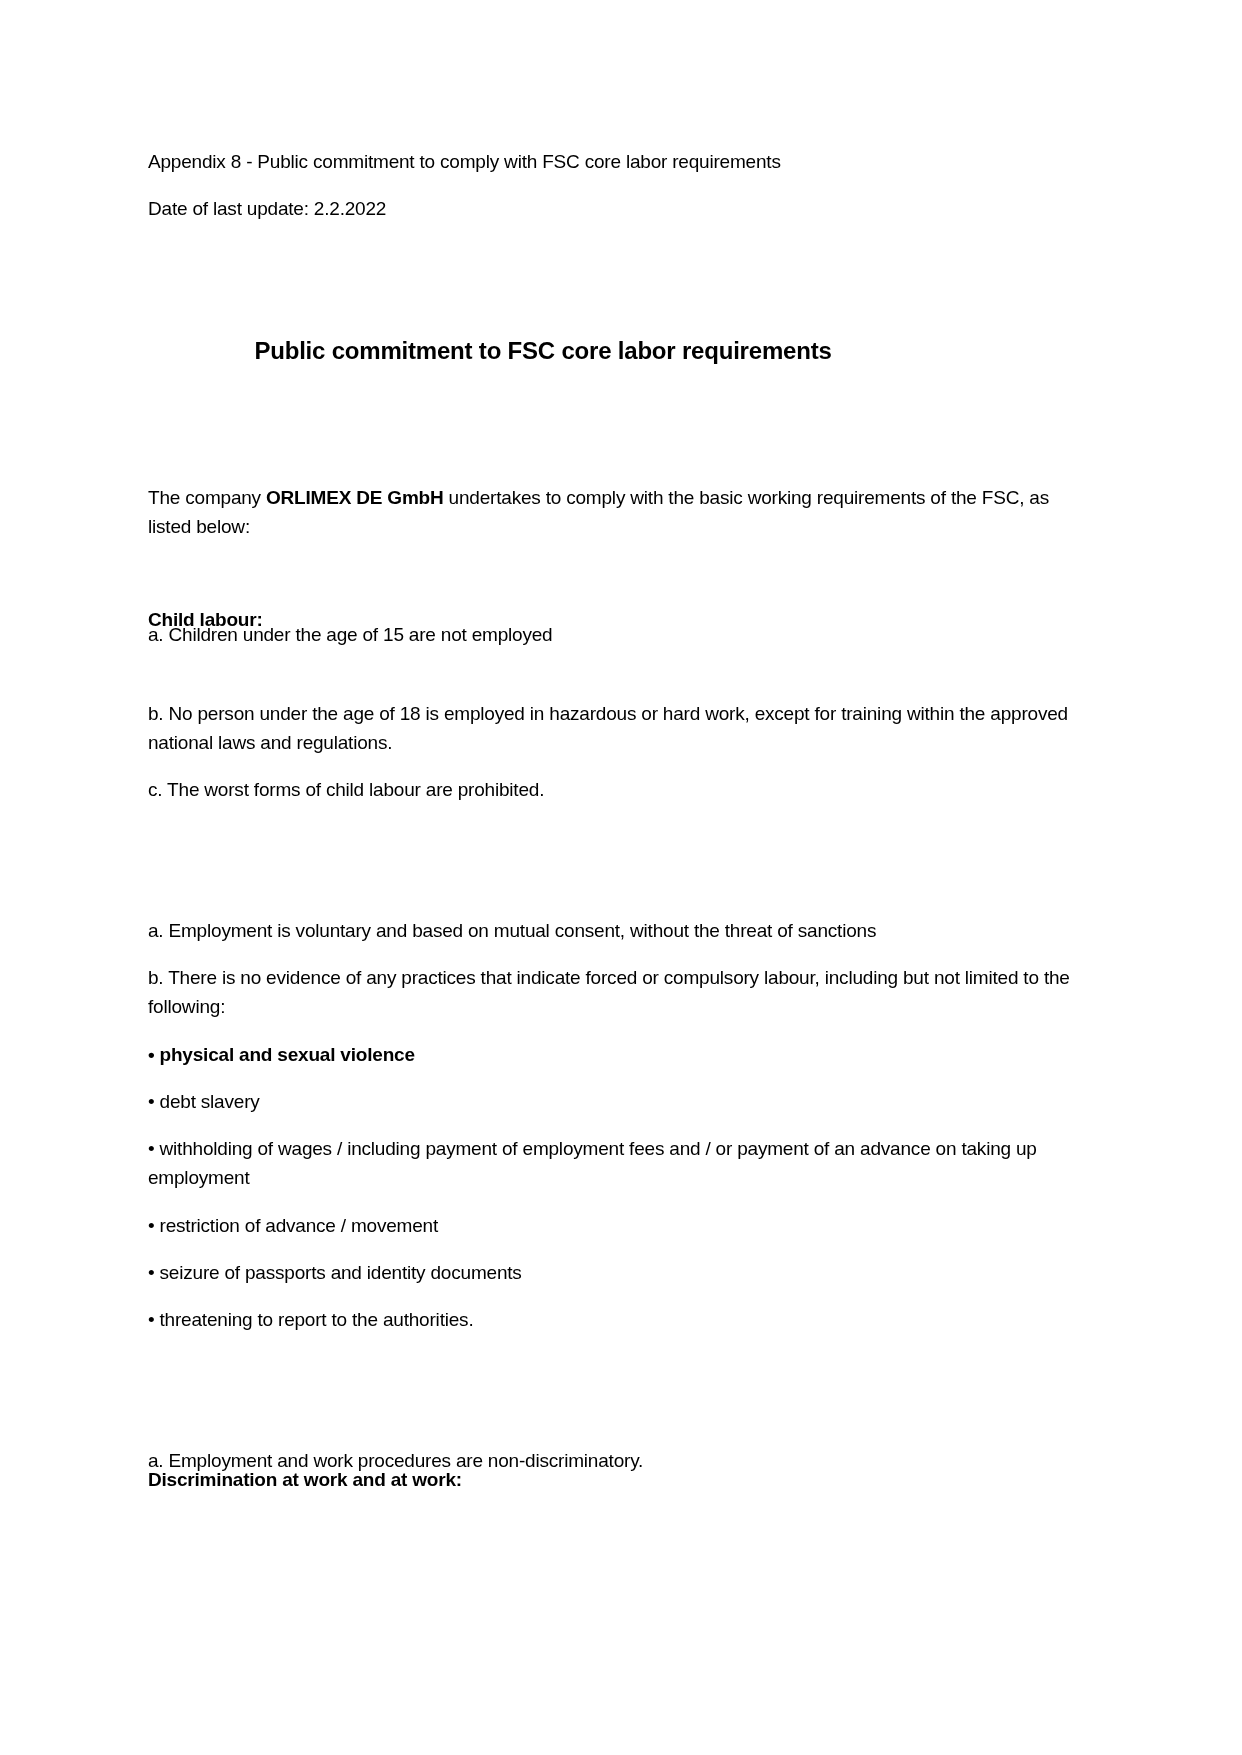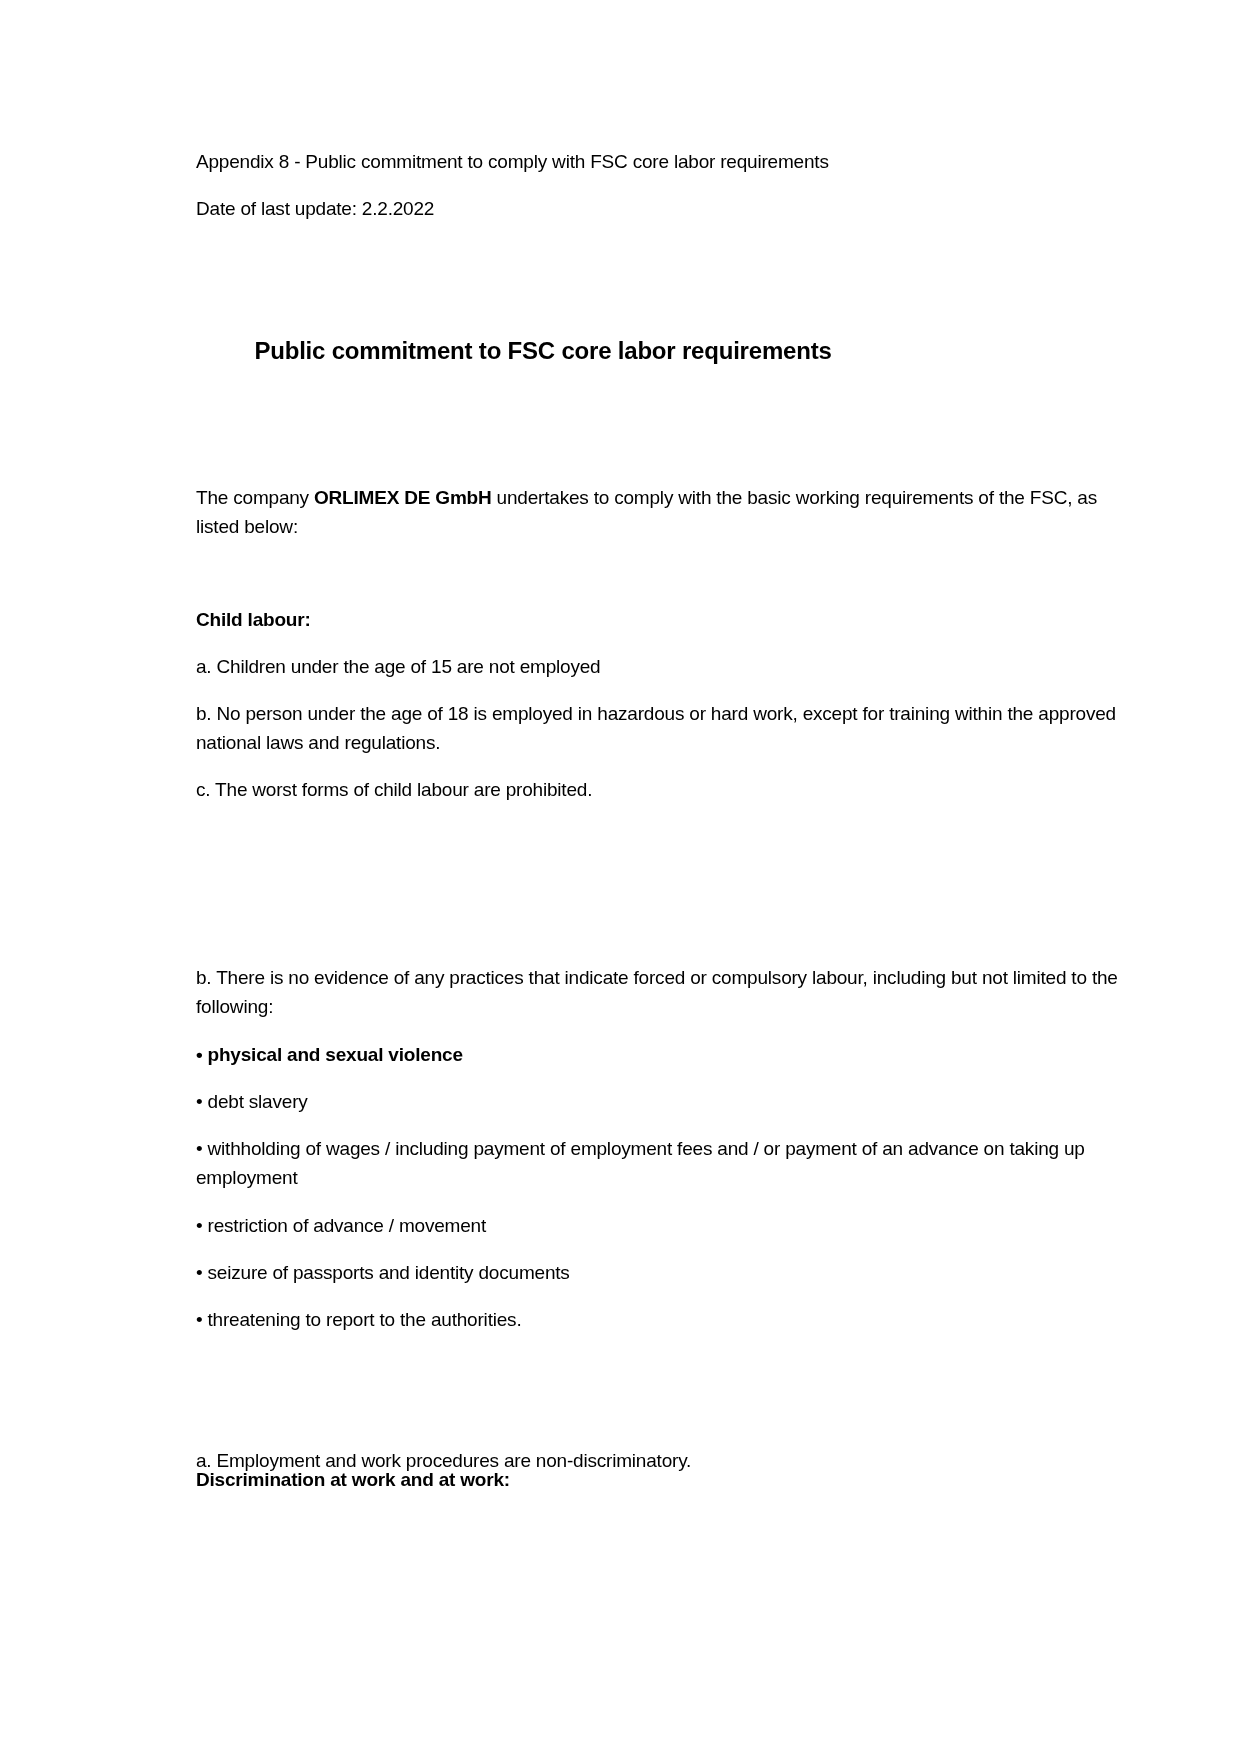--- a/index.html
+++ b/index.html
@@ -6,21 +6,21 @@
     body {
       width: 1242px;
       height: 1755px;
       position: relative;
       font-family: "Liberation Sans", sans-serif;
       color: #000000;
       font-size: 19px;
       overflow: hidden;
     }
     .page { position: absolute; left: 0; top: 0; width: 1242px; height: 1755px; background: #ffffff; }
-    .line { position: absolute; left: 148px; width: 940px; line-height: 29px; white-space: normal; letter-spacing: -0.2px; margin-left: 48px; }
+    .line { position: absolute; left: 148px; width: 940px; line-height: 29px; white-space: normal; letter-spacing: -0.2px; }
     .title {
       position: absolute; left: 0; width: 1086px; text-align: center;
       top: 337px; font-size: 24px; font-weight: bold; letter-spacing: -0.2px;
     }
     .bold { font-weight: bold; }
   </style>
 </head>
 <body>
 
 <div class="page">
@@ -28,24 +28,25 @@
   <div class="line" style="top:147px;">Appendix 8 - Public commitment to comply with FSC core labor requirements</div>
   <div class="line" style="top:194px;">Date of last update: 2.2.2022</div>
 
   <div class="title">Public commitment to FSC core labor requirements</div>
 
   <div class="line" style="top:483px;">
     <span>The company </span><span class="bold">ORLIMEX DE GmbH</span><span> undertakes to comply with the basic working requirements of the FSC, as listed below:</span>
   </div>
 
   <div class="line bold" style="top:605px;">Child labour:</div>
-  <div class="line" style="top:652px;">a. Children under the age of 15 are not employed</div>
+  <div class="line" style="top:620px;">a. Children under the age of 15 are not employed</div>
   <div class="line" style="top:699px;">b. No person under the age of 18 is employed in hazardous or hard work, except for training within the approved national laws and regulations.</div>
   <div class="line" style="top:775px;">c. The worst forms of child labour are prohibited.</div>
 
+  <div class="line" style="top:916px;">a. Employment is voluntary and based on mutual consent, without the threat of sanctions</div>
   <div class="line" style="top:963px;">b. There is no evidence of any practices that indicate forced or compulsory labour, including but not limited to the following:</div>
   <div class="line" style="top:1040px;font-weight:bold;">• physical and sexual violence</div>
   <div class="line" style="top:1087px;">• debt slavery</div>
   <div class="line" style="top:1134px;">• withholding of wages / including payment of employment fees and / or payment of an advance on taking up employment</div>
   <div class="line" style="top:1211px;">• restriction of advance / movement</div>
   <div class="line" style="top:1258px;">• seizure of passports and identity documents</div>
   <div class="line" style="top:1305px;">• threatening to report to the authorities.</div>
 
   <div class="line bold" style="top:1465px;">Discrimination at work and at work:</div>
   <div class="line" style="top:1446px;">a. Employment and work procedures are non-discriminatory.</div>

